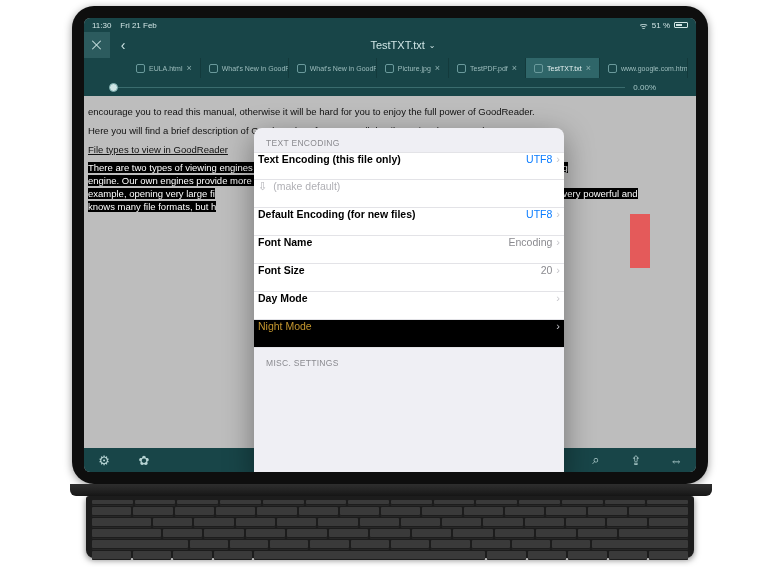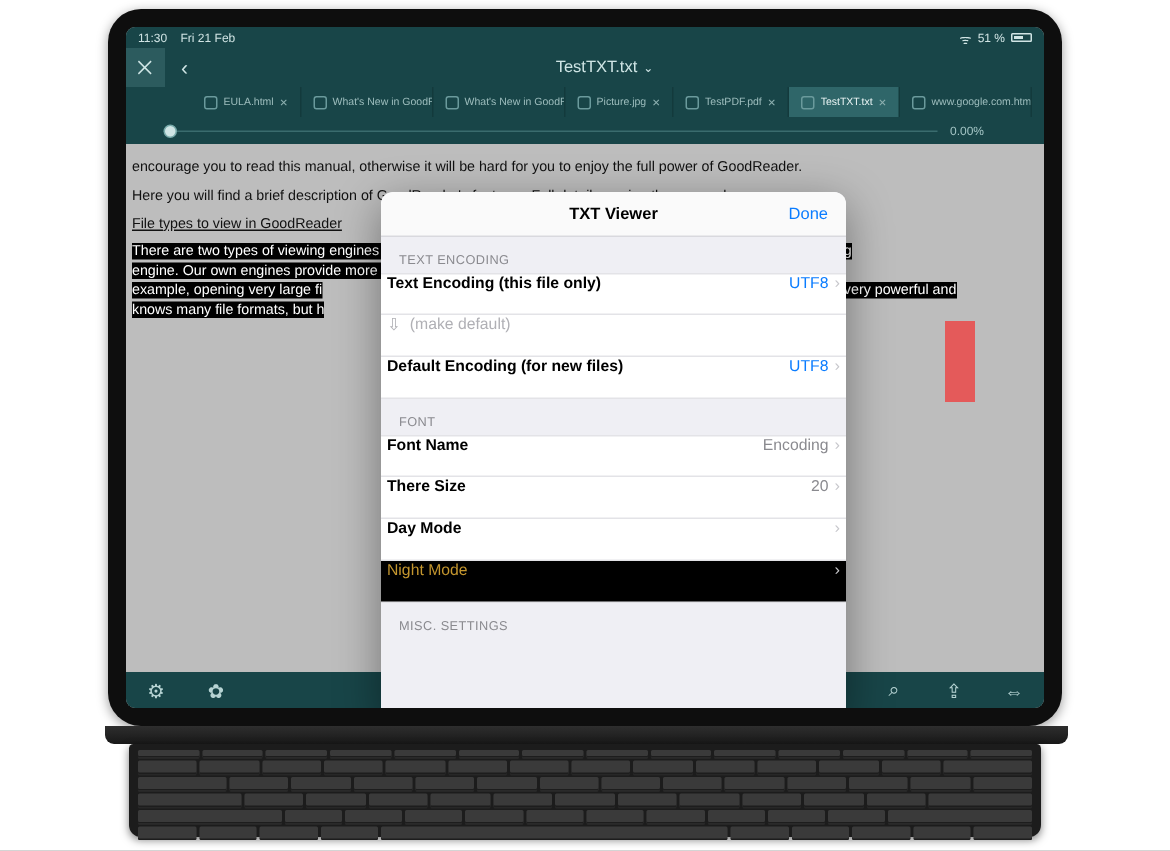--- a/index.html
+++ b/index.html
@@ -285,49 +285,44 @@
     <div class="bottombar">
       <div class="bb-btn"><span>⚙</span></div>
       <div class="bb-btn"><span>✿</span></div>
       <div class="bb-spacer"></div>
       <div class="bb-btn"><span>⌕</span></div>
       <div class="bb-btn"><span>⇪</span></div>
       <div class="bb-btn"><span>⇔</span></div>
     </div>
 
     <div class="popover">
-      <div class="pop-head">
-        <div class="pop-title">TXT Viewer</div>
-        <div class="pop-done">Done</div>
-      </div>
       <div class="pop-body">
         <div class="grp-label">TEXT ENCODING</div>
         <div class="row">
           <span class="label">Text Encoding (this file only)</span>
           <span class="value">UTF8</span>
           <span class="disclosure">›</span>
         </div>
         <div class="row disabled">
           <span class="pin-icon">⇩</span>
           <span class="label">(make default)</span>
         </div>
         <div class="row">
           <span class="label">Default Encoding (for new files)</span>
           <span class="value">UTF8</span>
           <span class="disclosure">›</span>
         </div>
 
-        <div class="grp-label">FONT</div>
         <div class="row">
           <span class="label">Font Name</span>
           <span class="value grey">Encoding</span>
           <span class="disclosure">›</span>
         </div>
         <div class="row">
-          <span class="label">There Size</span>
+          <span class="label">Font Size</span>
           <span class="value grey">20</span>
           <span class="disclosure">›</span>
         </div>
 
         <div class="row day">
           <span class="label">Day Mode</span>
           <span class="value"></span>
           <span class="disclosure">›</span>
         </div>
         <div class="row night">

